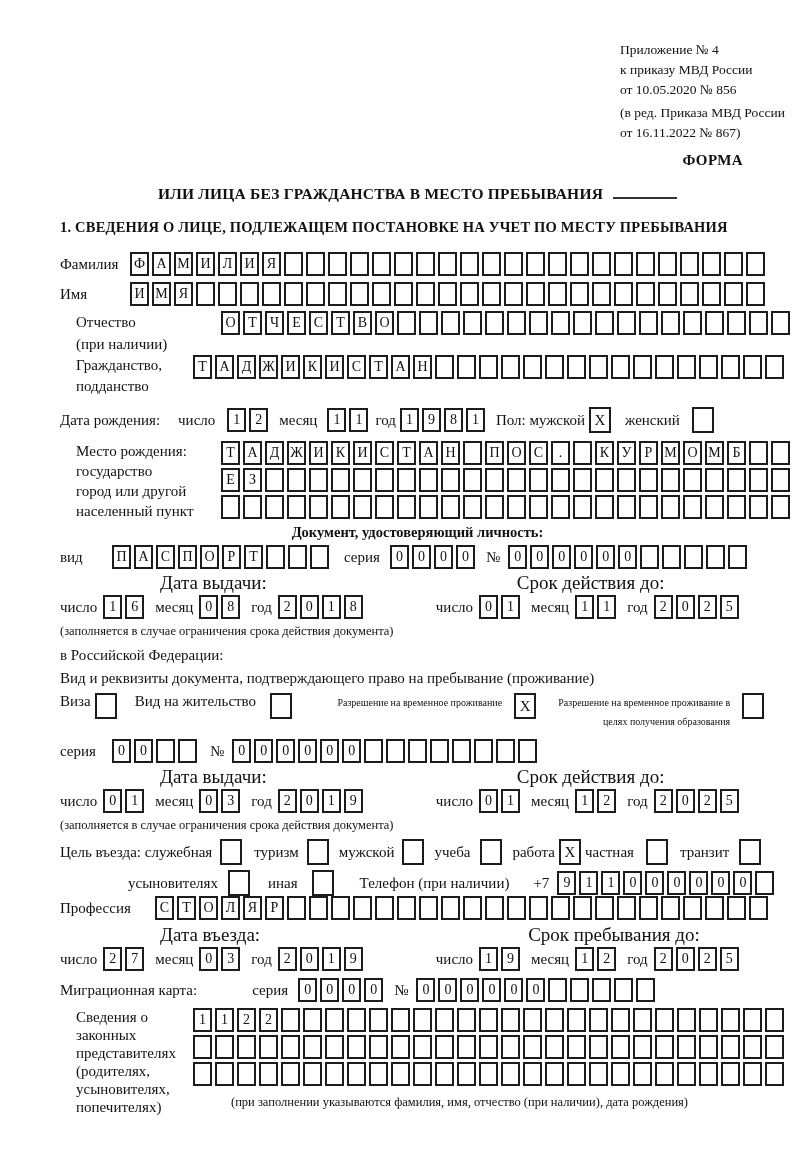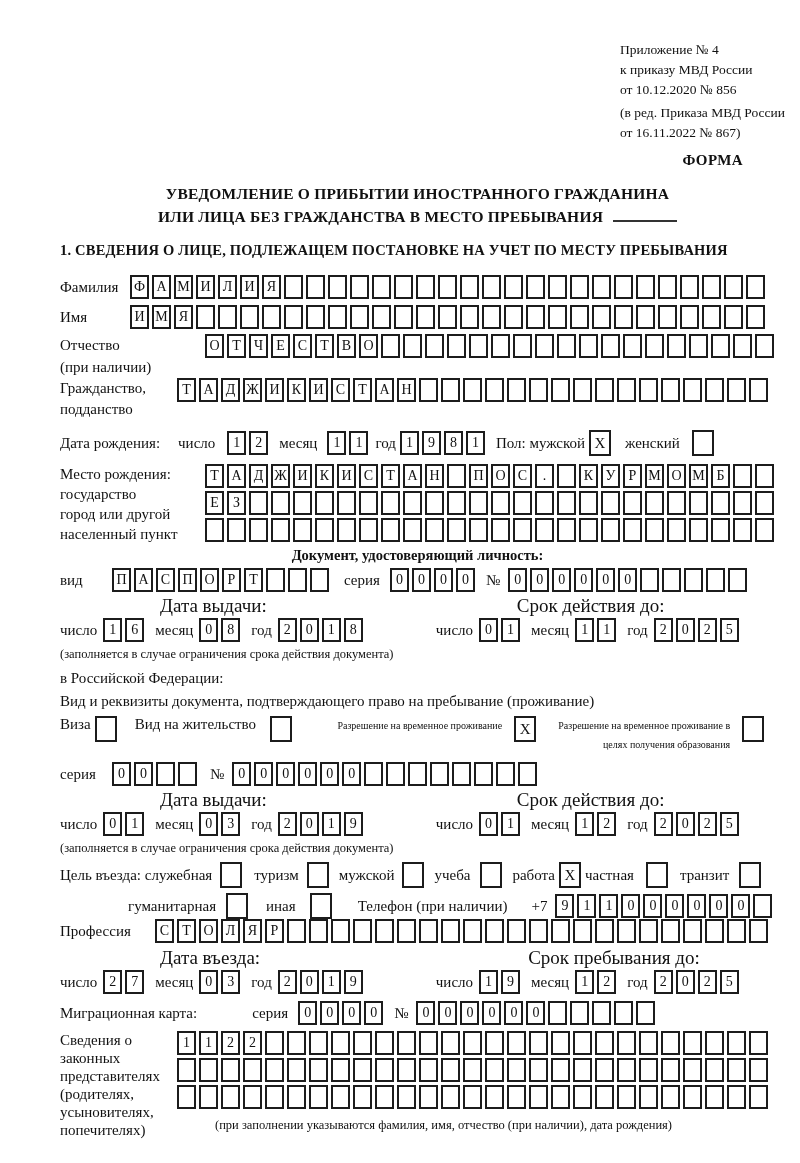--- a/index.html
+++ b/index.html
@@ -10,21 +10,21 @@
   }
   .appendix{margin-left:560px;font-size:13.5px;line-height:20px;white-space:nowrap;}
   .amendment{margin-top:3px;}
   .forma{text-align:right;padding-right:32px;font-weight:bold;font-size:15px;margin-top:9px;letter-spacing:.4px;}
   .title{text-align:center;font-weight:bold;font-size:15.5px;line-height:23px;margin-top:13px;letter-spacing:.2px;}
   .blank-line{display:inline-block;width:64px;border-bottom:2px solid #333;height:13px;margin-left:10px;}
   .section{font-weight:bold;font-size:14.5px;margin-top:14px;letter-spacing:.2px;}
   .frow{display:flex;align-items:center;margin-top:6px;}
   .frow.top{align-items:flex-start;}
   .lbl{font-size:15px;flex:none;}
-  .lblcol{font-size:15px;flex:none;}
+  .lblcol{font-size:15px;flex:none;margin-left:16px;}
   .cells{display:flex;flex:none;flex-wrap:nowrap;}
   .cell{
     width:19px;height:24px;border:2px solid #1c1c1c;margin-right:3px;background:#fff;
     display:flex;align-items:center;justify-content:center;
     font-size:14px;box-sizing:border-box;flex:none;
   }
   .checkbox{
     width:22px;height:26px;border:2px solid #1c1c1c;background:#fff;
     display:flex;align-items:center;justify-content:center;
     font-size:15px;box-sizing:border-box;flex:none;
@@ -44,29 +44,28 @@
   .gap20{width:20px;flex:none;}.gap24{width:24px;flex:none;}.gap26{width:26px;flex:none;}
 </style>
 </head>
 <body>
 
 <div class="page">
 
   <div class="appendix">
     <div>Приложение № 4</div>
     <div>к приказу МВД России</div>
-    <div>от 10.12.2020 № 856</div>
+    <div>от 10.05.2020 № 856</div>
     <div class="amendment">(в ред. Приказа МВД России</div>
     <div>от 16.11.2022 № 867)</div>
   </div>
 
   <div class="forma">ФОРМА</div>
 
   <div class="title">
-    <div>УВЕДОМЛЕНИЕ О ПРИБЫТИИ ИНОСТРАННОГО ГРАЖДАНИНА</div>
     <div><span>ИЛИ ЛИЦА БЕЗ ГРАЖДАНСТВА В МЕСТО ПРЕБЫВАНИЯ</span><span class="blank-line"></span></div>
   </div>
 
   <div class="section">1. СВЕДЕНИЯ О ЛИЦЕ, ПОДЛЕЖАЩЕМ ПОСТАНОВКЕ НА УЧЕТ ПО МЕСТУ ПРЕБЫВАНИЯ</div>
 
   <div class="frow" style="margin-top:16px">
     <span class="lbl" style="width:70px">Фамилия</span>
     <div class="cells">
         <span class="cell">Ф</span>
         <span class="cell">А</span>
@@ -547,21 +546,21 @@
     <span class="lbl">частная</span>
       <span class="gap12"></span>
     <span class="checkbox"></span>
       <span class="gap12"></span>
     <span class="lbl">транзит</span>
       <span class="gap10"></span>
     <span class="checkbox"></span>
   </div>
 
   <div class="frow" style="margin-top:5px;padding-left:68px">
-    <span class="lbl">гуманитарная</span>
+    <span class="lbl">усыновителях</span>
       <span class="gap10"></span>
     <span class="checkbox"></span>
       <span class="gap18"></span>
     <span class="lbl">иная</span>
       <span class="gap14"></span>
     <span class="checkbox"></span>
       <span class="gap26"></span>
     <span class="lbl">Телефон (при наличии)</span>
       <span class="gap24"></span>
     <span class="lbl">+7</span>

